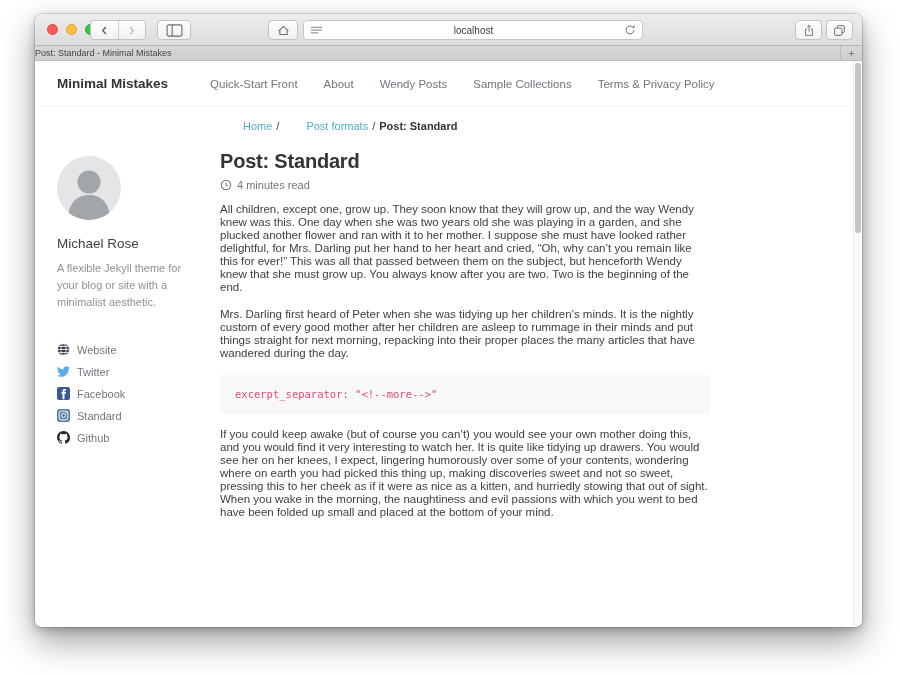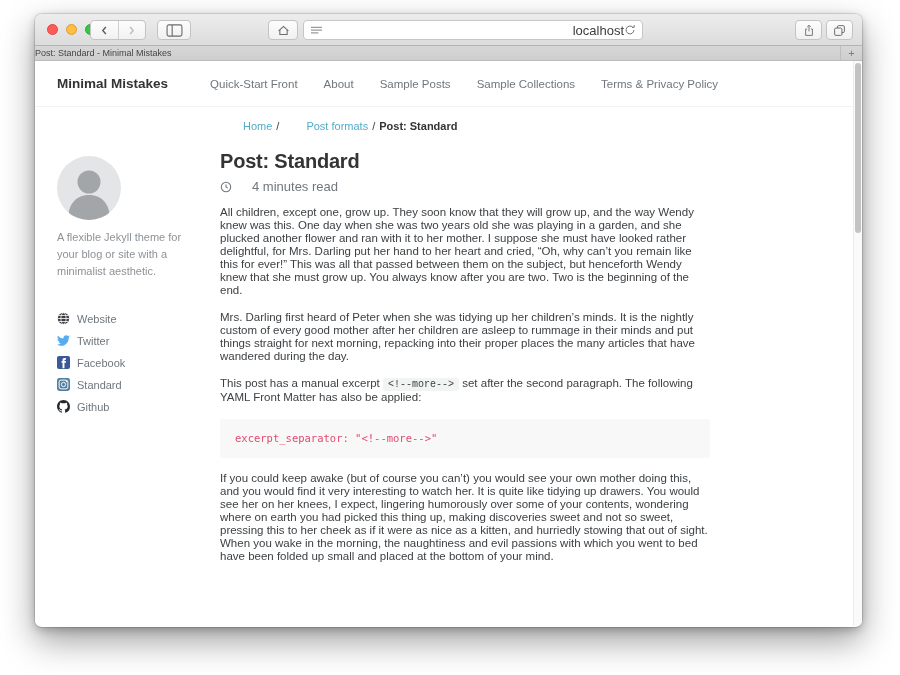--- a/index.html
+++ b/index.html
@@ -35,21 +35,21 @@
   .side-btn { left:122px; width:34px; }
   .home-btn { left:233px; width:30px; }
   .share-btn { right:40px; width:27px; }
   .tabs-btn { right:9px; width:27px; }
 
   .url-field {
     position:absolute; left:268px; top:6px; width:340px; height:20px;
     background:#fff; border:1px solid #c6c6c6; border-radius:4px;
     display:flex; align-items:center; padding:0 6px;
   }
-  .url-text { flex:1; text-align:right; font-size:13px; color:#3c3c3c; }
+  .url-text { flex:1; text-align:center; font-size:10px; color:#3c3c3c; }
 
   
   .tabbar {
     height:15px; background:linear-gradient(#d7d7d7,#cecece);
     border-bottom:1px solid #bcbcbc; display:flex; align-items:stretch;
   }
   .tab { flex:1; display:flex; align-items:center; font-size:9px; color:#454545; }
   .newtab { width:22px; border-left:1px solid #bdbdbd; display:flex; align-items:center; justify-content:center; font-size:11px; color:#7c7c7c; }
 
   
@@ -79,21 +79,21 @@
   .author-bio { margin-top:9px; font-size:11px; line-height:1.55; color:#8d9297; width:138px; }
   .author-links { list-style:none; margin-top:32px; }
   .author-links li { display:flex; align-items:center; gap:7px; margin-bottom:9px; cursor:pointer; }
   .author-links li span.lbl { font-size:11px; color:#6f777d; }
   .author-links svg { flex:none; }
 
   
   article { width:490px; }
   article h1 { font-size:20px; font-weight:bold; color:#343434; letter-spacing:-0.2px; }
   .meta { display:flex; align-items:center; gap:5px; margin-top:6px; }
-  .meta .read { font-size:13px; color:#6f777d;margin-left:15px; }
+  .meta .read { font-size:11px; color:#6f777d; }
   article p { margin-top:14px; font-size:11.5px; line-height:13px; color:#3d4144; }
   article p:first-of-type { margin-top:12px; }
   code.inline {
     font-family:"Liberation Mono","DejaVu Sans Mono",monospace; font-size:10px;
     background:#f2f3f3; border-radius:3px; padding:1px 5px; color:#3d4144;
   }
   pre.highlight {
     margin-top:15px; background:#f8f8f8; border-radius:3px; padding:13px 15px;
     font-family:"Liberation Mono","DejaVu Sans Mono",monospace; font-size:10.5px; color:#e04a6e;
     white-space:pre;
@@ -175,21 +175,21 @@
     <div class="content">
       <div class="scrollbar">
         <div class="scroll-thumb"></div>
       </div>
 
       <header class="masthead">
         <span class="site-title">Minimal Mistakes</span>
         <nav>
           <a>Quick-Start Front</a>
           <a>About</a>
-          <a>Sample Posts</a>
+          <a>Wendy Posts</a>
           <a>Sample Collections</a>
           <a>Terms &amp; Privacy Policy</a>
         </nav>
       </header>
 
       <div class="breadcrumb">
         <a>Home</a><span class="sep">/</span><a>Post formats</a><span class="sep">/</span><span class="current">Post: Standard</span>
       </div>
 
       <div class="cols">
@@ -200,20 +200,21 @@
                 <clipPath id="av">
                   <circle cx="32" cy="32" r="32"></circle>
                 </clipPath>
               </defs>
             <circle cx="32" cy="32" r="32" fill="#e4e5e6"></circle>
             <g clip-path="url(#av)" fill="#a2a6a9">
               <circle cx="32" cy="26" r="11.5"></circle>
               <path d="M32 39c-13.5 0-21 9.5-21 25h42c0-15.5-7.5-25-21-25z"></path>
             </g>
           </svg>
+          <div class="author-name">Michael Rose</div>
           <div class="author-bio">A flexible Jekyll theme for your blog or site with a minimalist aesthetic.</div>
           <ul class="author-links">
             <li>
               <svg width="13" height="13" viewBox="0 0 16 16">
                   <circle cx="8" cy="8" r="7" fill="#393e46"></circle>
                   <g stroke="#fff" stroke-width="1" fill="none">
                     <ellipse cx="8" cy="8" rx="3.2" ry="7"></ellipse>
                     <path d="M1 8h14M2.3 4.3h11.4M2.3 11.7h11.4"></path>
                   </g>
                 </svg>
@@ -257,21 +258,20 @@
           <div class="meta">
             <svg width="12" height="12" viewBox="0 0 16 16" fill="none" stroke="#6f777d" stroke-width="1.4">
                 <circle cx="8" cy="8" r="6.3"></circle>
                 <path d="M8 4.5V8l2.3 1.4"></path>
               </svg>
             <span class="read">4 minutes read</span>
           </div>
 
           <p>All children, except one, grow up. They soon know that they will grow up, and the way Wendy knew was this. One day when she was two years old she was playing in a garden, and she plucked another flower and ran with it to her mother. I suppose she must have looked rather delightful, for Mrs. Darling put her hand to her heart and cried, “Oh, why can’t you remain like this for ever!” This was all that passed between them on the subject, but henceforth Wendy knew that she must grow up. You always know after you are two. Two is the beginning of the end.</p>
           <p>Mrs. Darling first heard of Peter when she was tidying up her children’s minds. It is the nightly custom of every good mother after her children are asleep to rummage in their minds and put things straight for next morning, repacking into their proper places the many articles that have wandered during the day.</p>
-          <p><span>This post has a manual excerpt </span><code class="inline">&lt;!--more--&gt;</code><span> set after the second paragraph. The following YAML Front Matter has also be applied:</span></p>
 
           <pre class="highlight"><code>excerpt_separator: "&lt;!--more--&gt;"</code></pre>
 
           <p>If you could keep awake (but of course you can’t) you would see your own mother doing this, and you would find it very interesting to watch her. It is quite like tidying up drawers. You would see her on her knees, I expect, lingering humorously over some of your contents, wondering where on earth you had picked this thing up, making discoveries sweet and not so sweet, pressing this to her cheek as if it were as nice as a kitten, and hurriedly stowing that out of sight. When you wake in the morning, the naughtiness and evil passions with which you went to bed have been folded up small and placed at the bottom of your mind.</p>
         </article>
 
       </div>
     </div>
   </div>
 </div>

